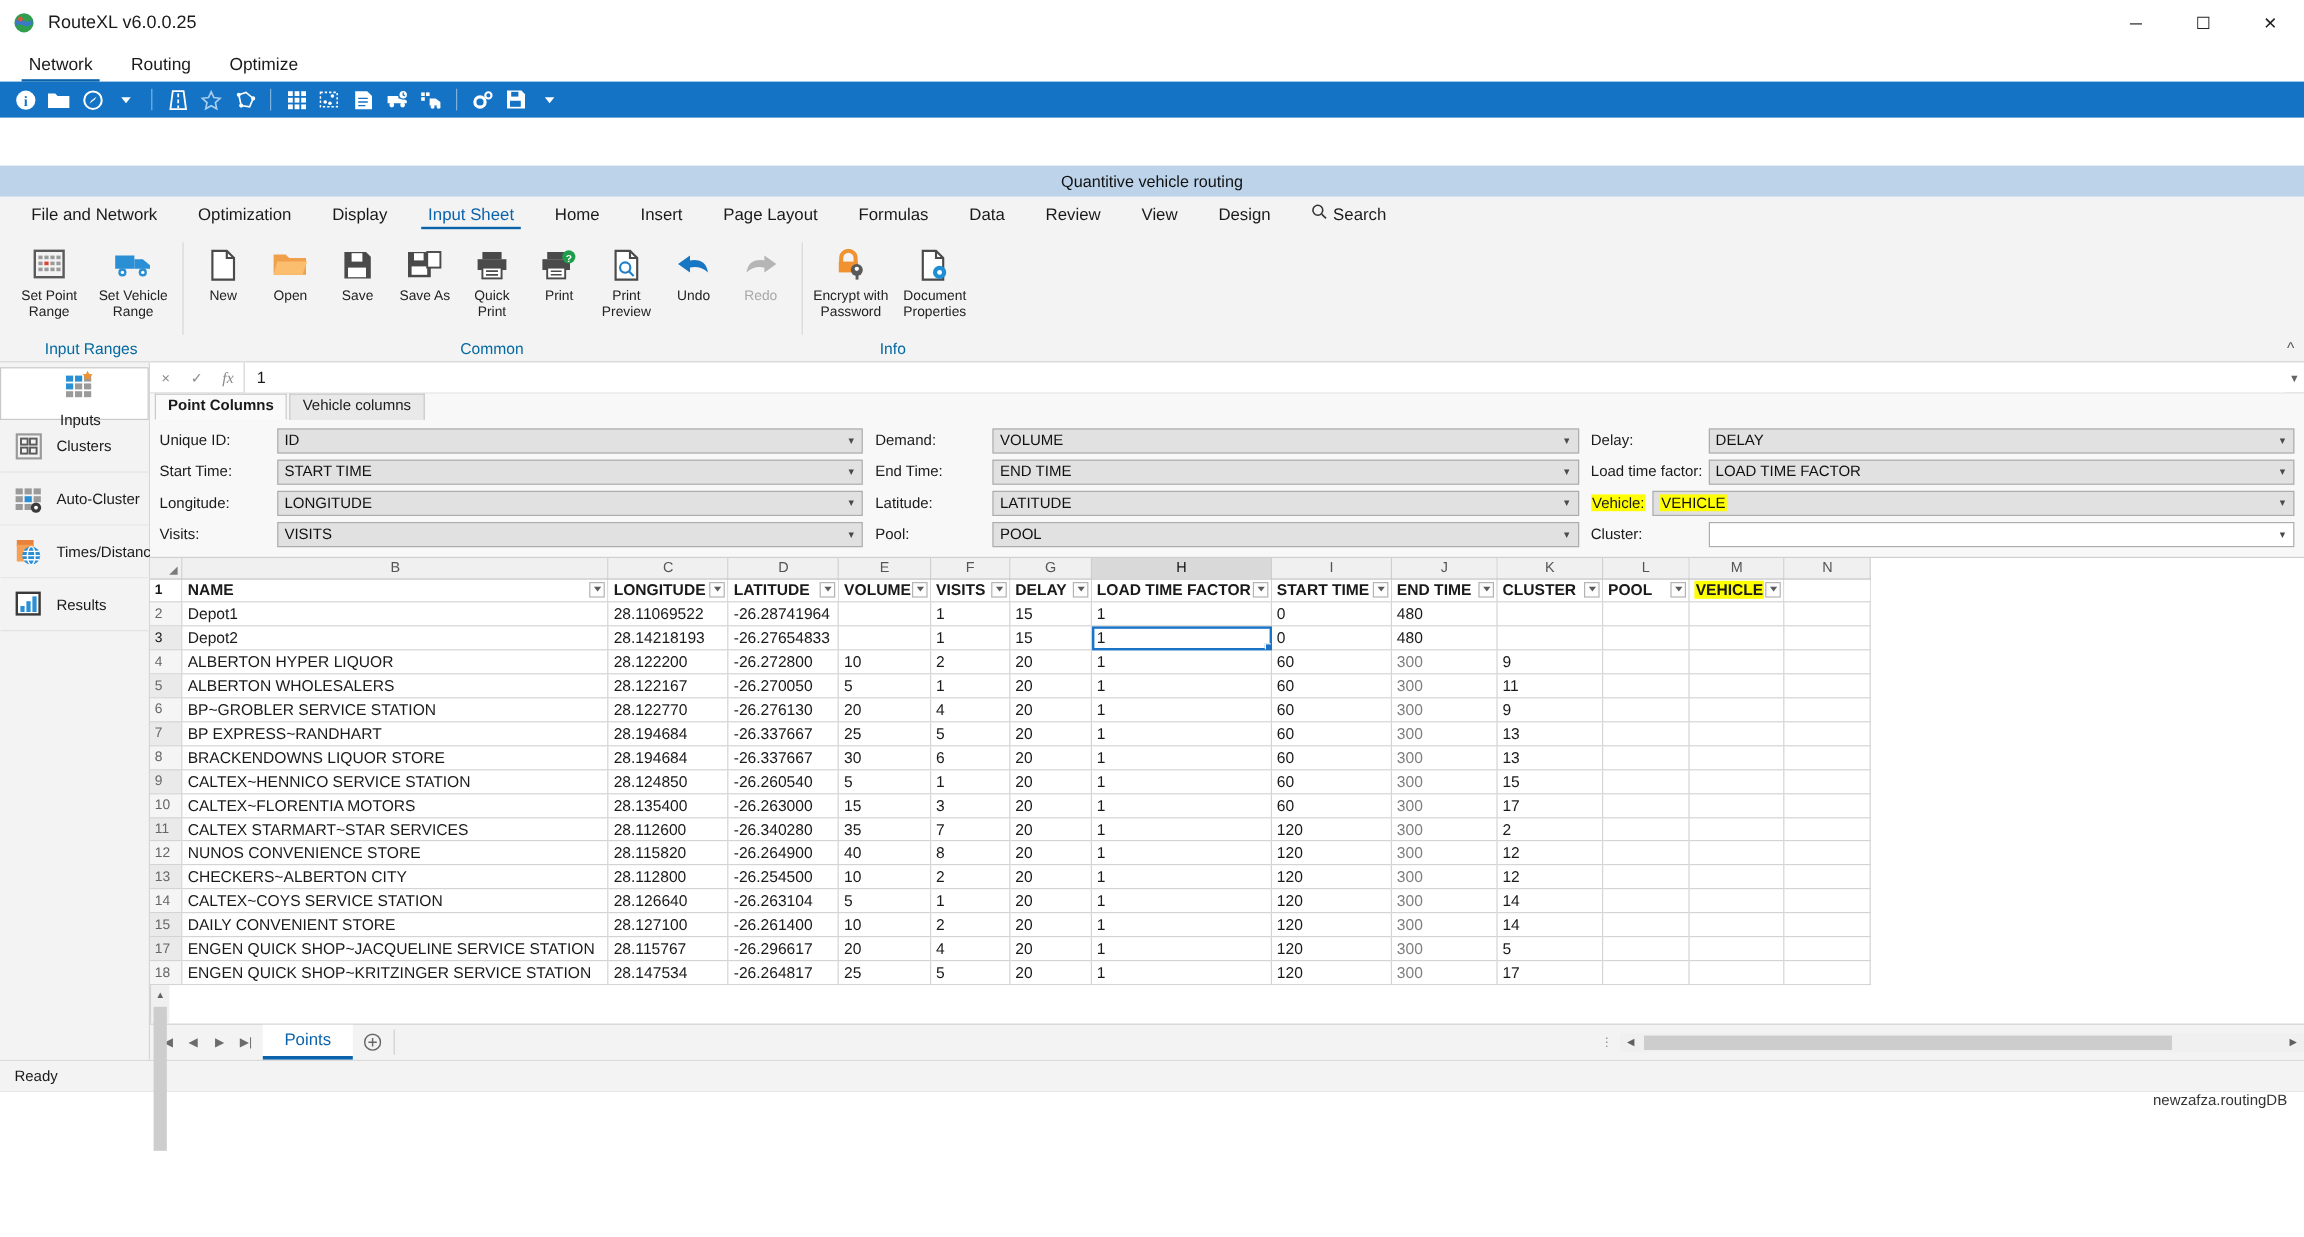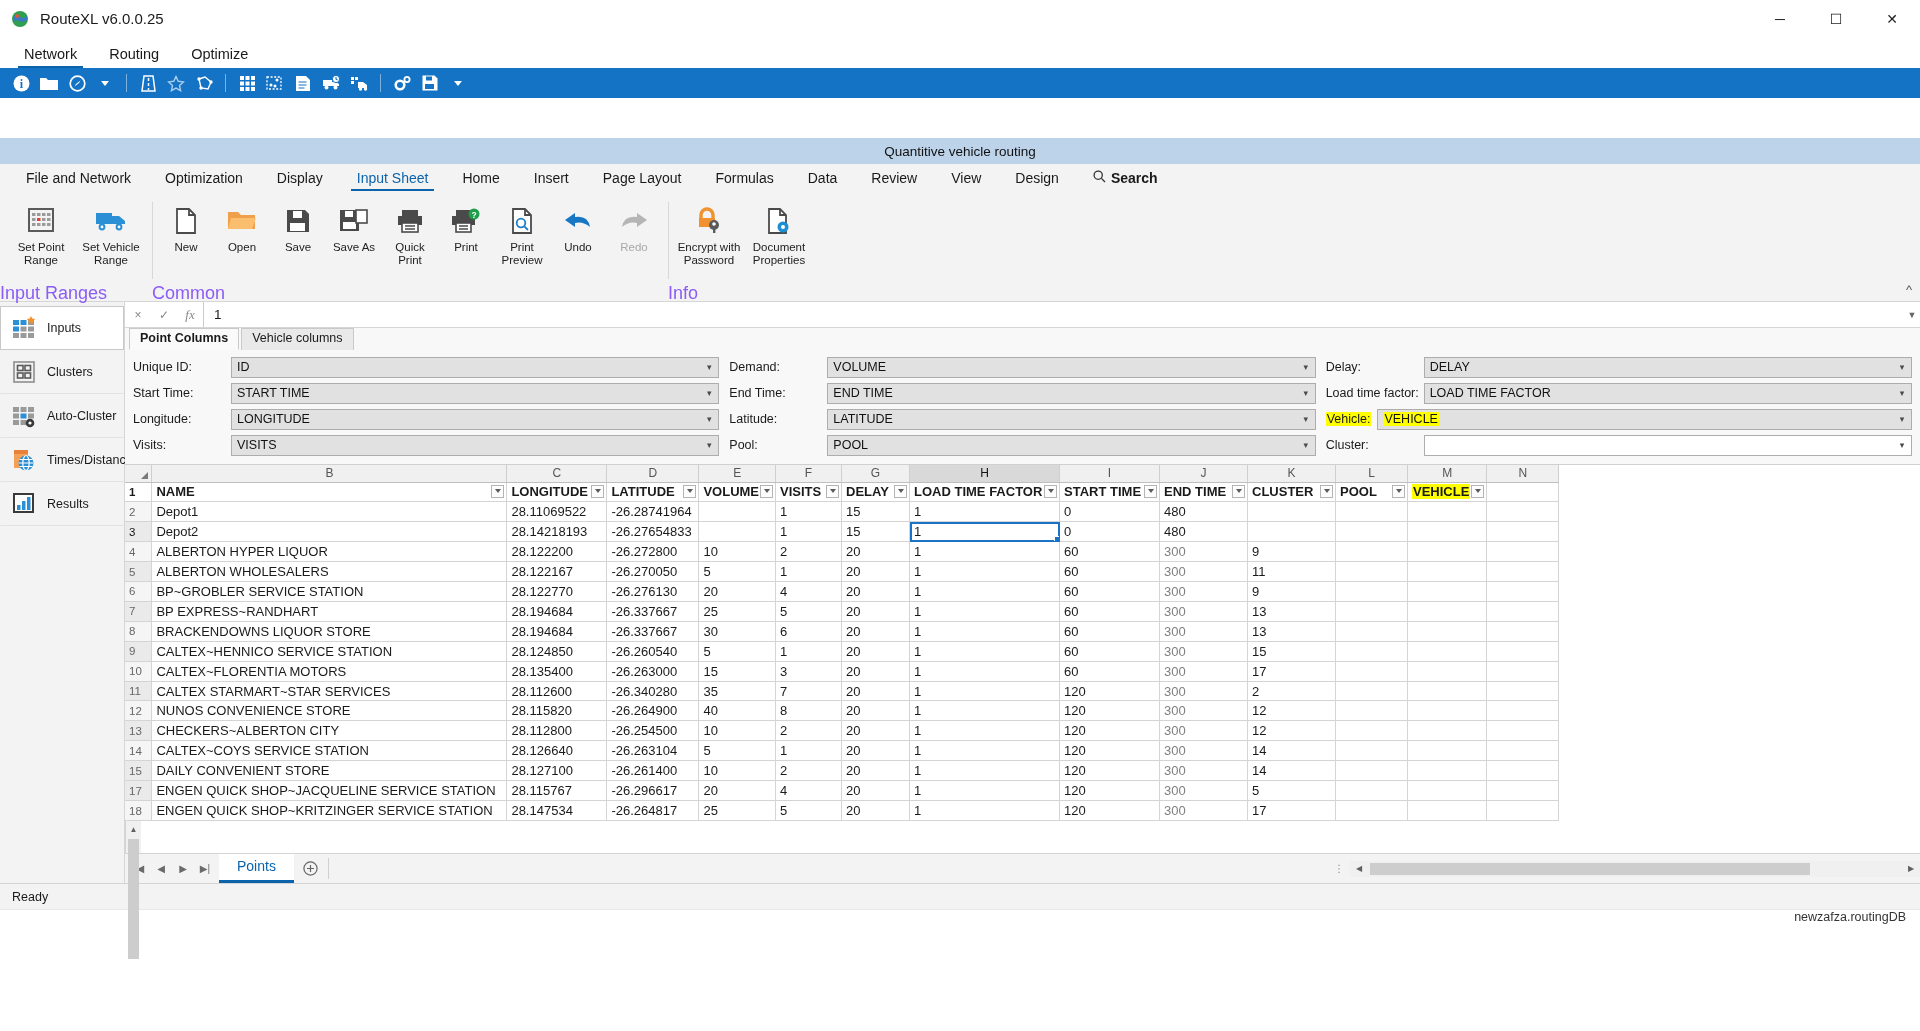--- a/index.html
+++ b/index.html
@@ -75,31 +75,31 @@
   }
   .rtab {
     padding: 4px 16px 6px; font-size: 14px; color: #1a1a1a;
     cursor: default; position: relative; white-space: nowrap;
   }
   .rtab.active { color: #0b63ab; }
   .rtab.active::after {
     content: ""; position: absolute; left: 10px; right: 10px; bottom: 1px;
     height: 2px; background: #0b63ab;
   }
-  .rtab-search { display: flex; align-items: center; gap: 5px; font-weight: bold; }
+  .rtab-search { display: flex; align-items: center; gap: 5px; }
 
   
   .ribbon {
     height: 108px; background: #f3f3f3; display: flex;
     position: relative; border-bottom: 1px solid #d6d6d6;
   }
   .rgroup { display: flex; flex-direction: column; position: relative; }
   .rgroup-items { display: flex; flex: 1; align-items: flex-start; padding: 6px 6px 0; }
   .rgroup-label {
-    font-size: 18px; color: #8b5cf6;
+    text-align: center; font-size: 13px; color: #0369a1;
     padding-bottom: 3px; height: 18px;
   }
   .rgroup + .rgroup::before {
     content: ""; position: absolute; left: 0; top: 8px; bottom: 22px;
     width: 1px; background: #d8d8d8;
   }
   .rbtn {
     width: 56px; display: flex; flex-direction: column; align-items: center;
     padding: 4px 2px; cursor: default; text-align: center;
   }
@@ -122,21 +122,21 @@
   
   .leftnav {
     width: 125px; background: #f3f3f3; border-right: 1px solid #d6d6d6;
     padding-top: 4px;
   }
   .nav-item {
     height: 44px; display: flex; align-items: center; gap: 8px;
     padding-left: 10px; border: 1px solid transparent;
     border-bottom: 1px solid #e2e2e2; cursor: default; background: #f3f3f3;
   }
-  .nav-item.selected { background: #ffffff; border-color: #c9c9c9; }
+  .nav-item.selected { background: #ffffff; border-color: #c9c9c9; flex-direction: column; }
   .nav-item .nlabel { font-size: 12.5px; color: #1a1a1a; white-space: nowrap; }
   .nav-ic { width: 28px; height: 28px; flex: 0 0 28px; display:flex; align-items:center; justify-content:center; }
 
   
   .content { flex: 1; display: flex; flex-direction: column; min-width: 0; }
 
   
   .formula-row {
     height: 26px; display: flex; align-items: stretch;
     background: #fff; border-bottom: 1px solid #d6d6d6;

